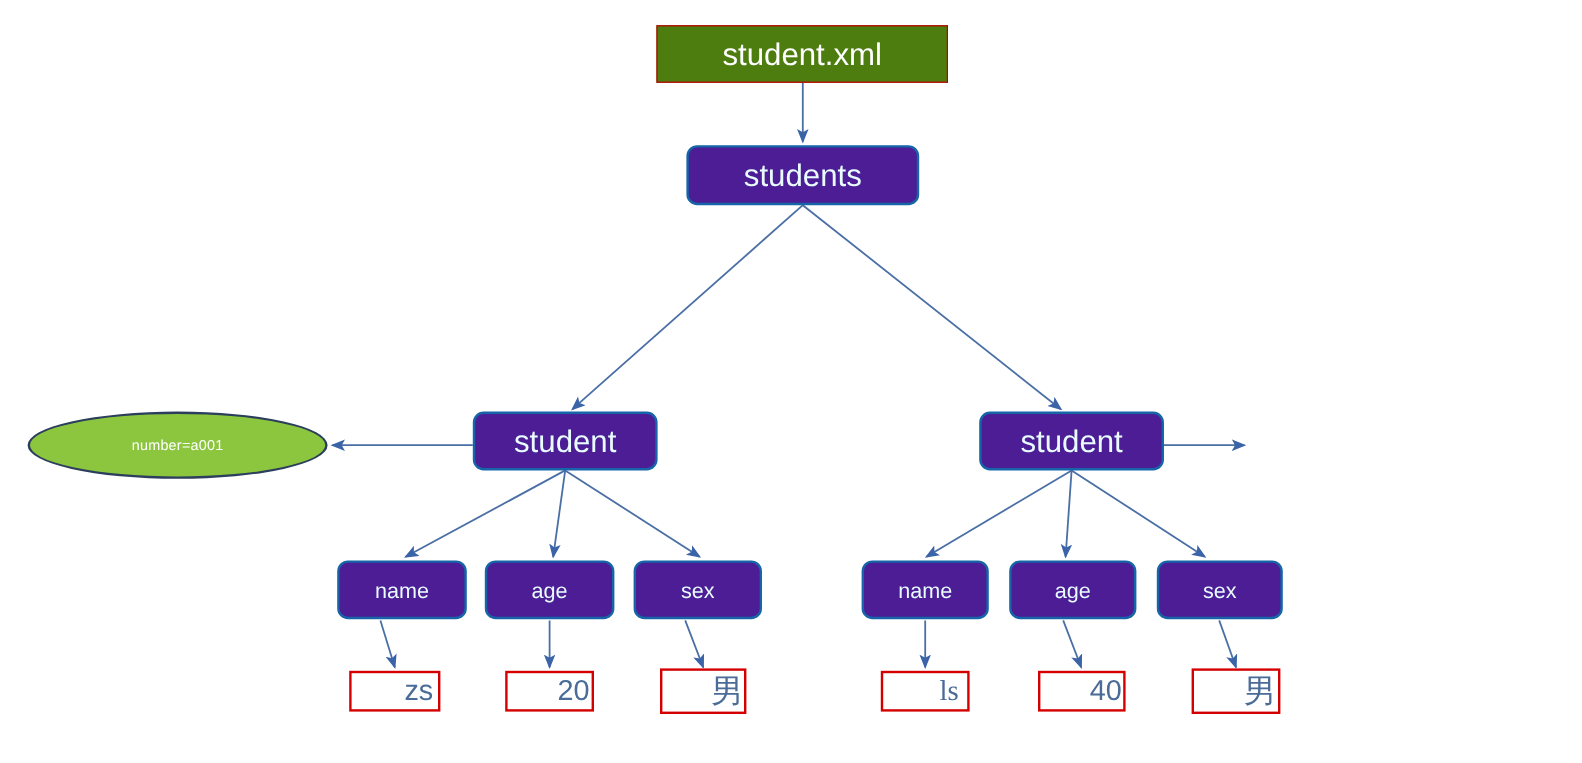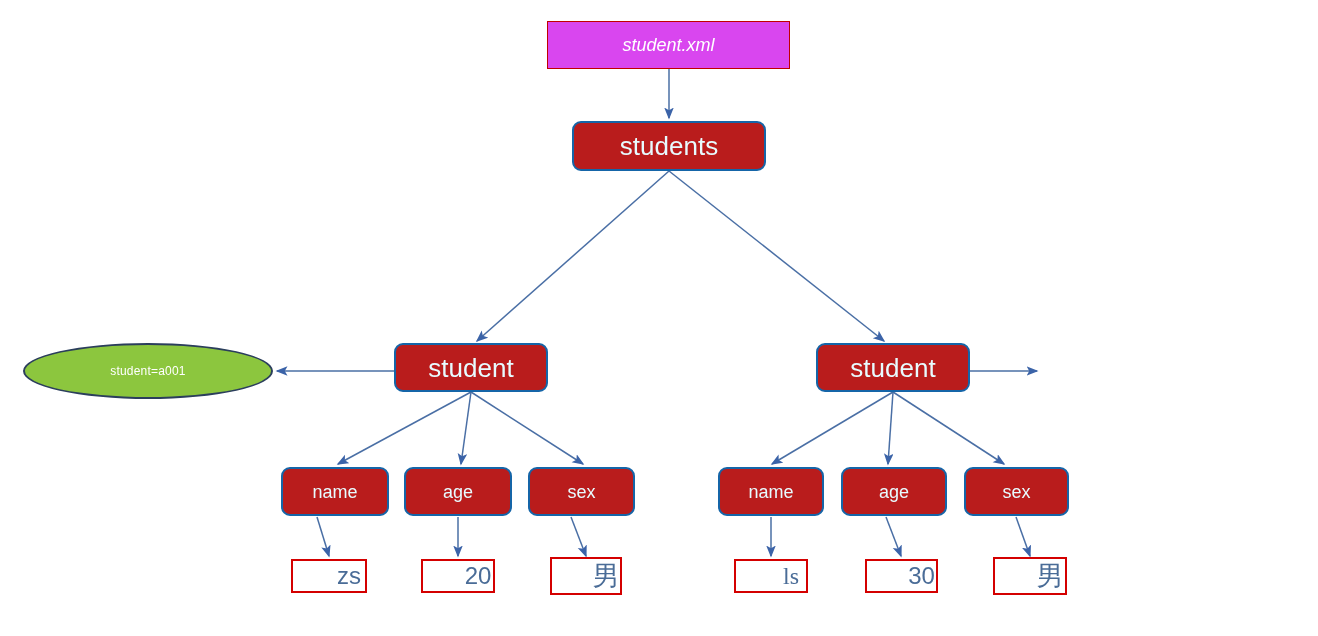--- a/index.html
+++ b/index.html
@@ -30,29 +30,28 @@
     display: flex;
     align-items: center;
     justify-content: center;
     box-sizing: border-box;
     text-align: center;
     line-height: 1;
     white-space: nowrap;
   }
   
   .node-root {
-    background: #d946ef;
+    background: #4d7c0f;
     border: 1px solid #c00000;
     color: #ffffff;
-    font-size: 18px;
-    font-style: italic;
+    font-size: 26px;
   }
   
   .node-element {
-    background: #b91c1c;
+    background: #4c1d95;
     border: 2px solid #1565a8;
     border-radius: 9px;
     color: #e8fbff;
   }
   .node-element.big { font-size: 26px; }
   .node-element.mid { font-size: 18px; }
   
   .node-attr {
     background: #8cc63e;
     border: 2px solid #2b3e5c;
@@ -121,21 +120,21 @@
 
   <div class="node node-element big" style="left:394px; top:343px; width:154px; height:49px;">
     <span>student</span>
   </div>
 
   <div class="node node-element big" style="left:816px; top:343px; width:154px; height:49px;">
     <span>student</span>
   </div>
 
   <div class="node node-attr" style="left:23px; top:343px; width:250px; height:56px;">
-    <span>student=a001</span>
+    <span>number=a001</span>
   </div>
 
   <div class="node node-element mid" style="left:281px; top:467px; width:108px; height:49px;">
     <span>name</span>
   </div>
   <div class="node node-element mid" style="left:404px; top:467px; width:108px; height:49px;">
     <span>age</span>
   </div>
   <div class="node node-element mid" style="left:528px; top:467px; width:107px; height:49px;">
     <span>sex</span>
@@ -158,19 +157,19 @@
     <span>20</span>
   </div>
   <div class="node node-text cjk" style="left:550px; top:557px; width:72px; height:38px;">
     <span>男</span>
   </div>
 
   <div class="node node-text" style="left:734px; top:559px; width:74px; height:34px;font-family:Liberation Serif, serif;">
     <span>ls</span>
   </div>
   <div class="node node-text" style="left:865px; top:559px; width:73px; height:34px;">
-    <span>30</span>
+    <span>40</span>
   </div>
   <div class="node node-text cjk" style="left:993px; top:557px; width:74px; height:38px;">
     <span>男</span>
   </div>
 
 </div>
 
 </body></html>

